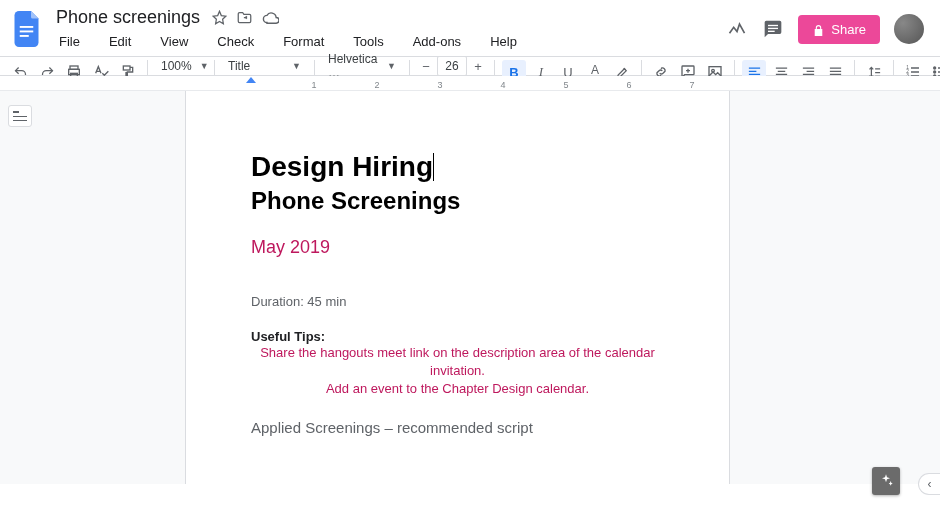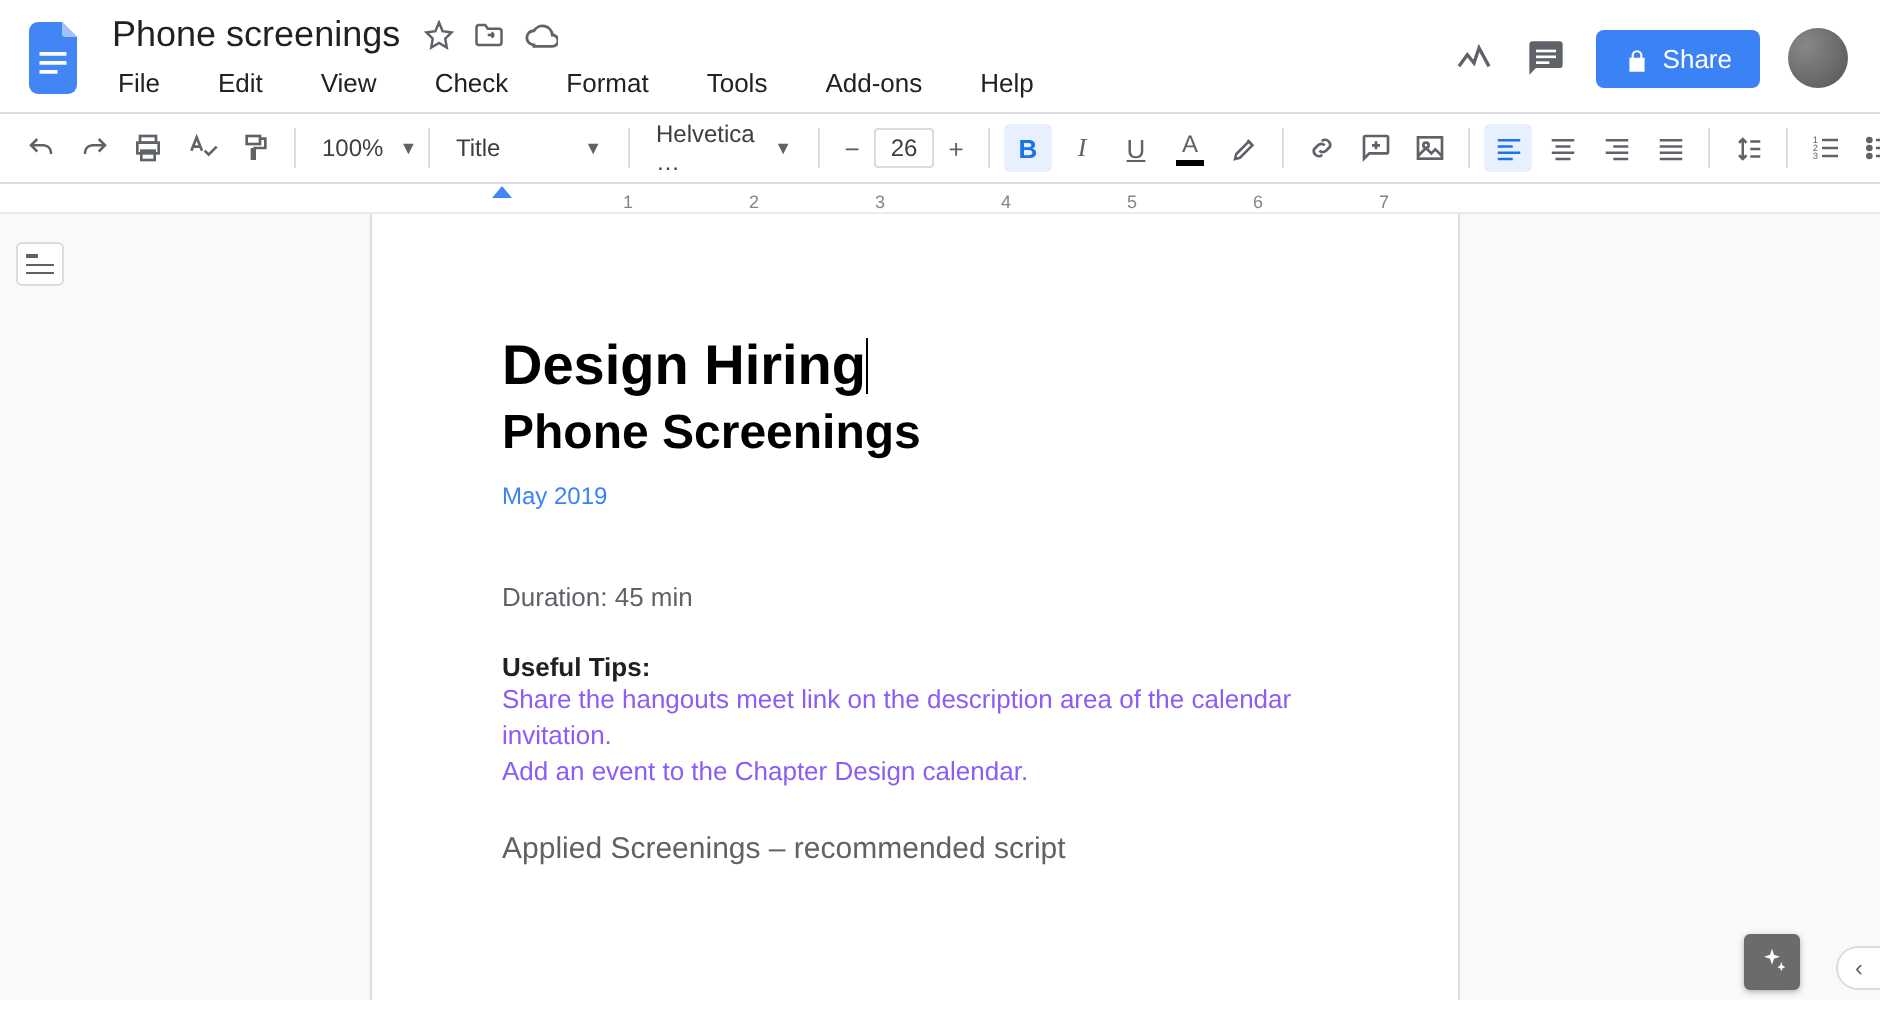--- a/index.html
+++ b/index.html
@@ -10,23 +10,23 @@
   .title-area { flex: 1; padding-left: 6px; }
   .title-row { display: flex; align-items: center; gap: 8px; }
   .doc-title { font-size: 18px; color: #202124; padding: 1px 4px; font-weight: 400; letter-spacing: 0; }
   .title-icons { display: flex; gap: 10px; color: #5f6368; align-items: center; }
   .title-icons > span { cursor: pointer; }
   .menu-row { display: flex; gap: 15px; align-items: flex-end; padding-top: 2px; }
   .menu-item { padding: 3px 7px; font-size: 13px; color: #202124; cursor: pointer; border-radius: 3px; }
   .last-edit { color: #9aa0a6; font-size: 13px; text-decoration: underline; margin-left: 6px; cursor: pointer; }
   .header-right { display: flex; align-items: center; gap: 14px; padding-right: 6px; }
   .hdr-icon { width: 22px; height: 22px; display:flex; align-items:center; justify-content:center; color:#5f6368; cursor:pointer; }
-  .share-btn { background: #3b82f6; color: #fff; border: none; border-radius: 4px; padding: 7px 14px; font-size: 13px; font-weight: 500; display: flex; align-items: flex-end; gap: 6px; cursor: pointer; }
+  .share-btn { background: #ec4899; color: #fff; border: none; border-radius: 4px; padding: 7px 14px; font-size: 13px; font-weight: 500; display: flex; align-items: flex-end; gap: 6px; cursor: pointer; }
   .avatar { width: 30px; height: 30px; border-radius: 50%; background: radial-gradient(circle at 30% 30%, #888, #555); }
-  .toolbar { border-top: 1px solid #dadce0; border-bottom: 1px solid #dadce0; display: flex; align-items: center; padding: 3px 8px; gap: 3px; height: 36px; margin-top: 4px; }
+  .toolbar { border-top: 1px solid #dadce0; border-bottom: 1px solid #dadce0; display: flex; padding: 3px 8px; gap: 3px; height: 20px; margin-top: 4px; }
   .tb-btn { width: 24px; height: 24px; display: flex; align-items: center; justify-content: center; border-radius: 3px; color: #5f6368; cursor: pointer; flex-shrink: 0; }
   .tb-btn.active { background: #e8f0fe; color: #1a73e8; }
   .tb-sep { width: 1px; height: 20px; background: #dadce0; margin: 0 4px; flex-shrink:0; }
   .tb-select { display: flex; align-items: center; padding: 2px 6px; font-size: 12px; color: #3c4043; cursor: pointer; border-radius: 3px; flex-shrink:0; }
   .tb-select .caret { margin-left: 8px; font-size: 9px; color: #5f6368; }
   .fontsize { display: flex; align-items: center; gap: 2px; }
   .fs-box { border: 1px solid #dadce0; width: 30px; height: 20px; font-size: 12px; display:flex; align-items:center; justify-content:center; border-radius:2px; }
   .ruler { height: 15px; background: linear-gradient(#fff,#fff); position: relative; border-bottom: 1px solid #e8eaed; }
   .ruler-inner { position:absolute; left:186px; width:543px; height:100%; }
   .tick { position:absolute; top:4px; font-size:9px; color:#80868b; transform: translateX(-50%);}
@@ -34,24 +34,24 @@
   .workspace { display: flex; background: #f8f9fa; height: calc(513px - 120px); overflow: hidden; }
   .left-gutter { width: 40px; padding-top: 14px; display:flex; justify-content:center;}
   .outline-ic { width:24px; height:22px; border:1px solid #dadce0; border-radius:3px; display:flex; flex-direction:column; justify-content:center; gap:3px; padding:3px 4px; background:#fff; cursor:pointer;}
   .outline-ic div { height:1px; background:#5f6368; }
   .outline-ic div:first-child { width: 40%; height:2px;}
   .page-area { flex:1; display:flex; padding-left:6px;}
   .page { background:#fff; width: 543px; margin-left: 140px; box-shadow: 0 0 0 1px #dadce0; padding: 60px 65px 0 65px; }
   .title1 { font-family: Helvetica, Arial, sans-serif; font-size: 28px; font-weight: 700; color:#000; position:relative; display:inline-block;}
   .cursor { position:absolute; right:-1px; top:2px; width:1px; height:28px; background:#000;}
   .title2 { font-family: Helvetica, Arial, sans-serif; font-size: 24px; font-weight: 700; color:#000; margin-top: 4px;}
-  .date { font-size: 12px; color:#3b82f6; margin-top: 10px;}
+  .date { font-size: 18px; color:#be185d; margin-top: 22px;}
   .dur { font-size: 13px; color:#5f6368; margin-top: 36px;}
   .tips-h { font-size: 13px; font-weight:700; color:#202124; margin-top: 20px;}
-  .body-p { font-size: 13px; color:#8b5cf6; line-height: 1.4; }
+  .body-p { font-size: 13px; color:#be185d; line-height: 1.4; text-align: center; }
   .h2 { font-size: 15px; color:#5f6368; margin-top: 20px; font-weight: 400;}
   .explore-fab { position:absolute; bottom: 18px; right: 40px; width: 28px; height:28px; background:#6b6b6b; border-radius:3px; display:flex; align-items:center; justify-content:center; color:#fff; box-shadow:0 1px 3px rgba(0,0,0,.3); cursor:pointer;}
   .side-tab { position:absolute; right:0; bottom: 18px; width: 22px; height:22px; border:1px solid #dadce0; border-right:none; border-radius: 11px 0 0 11px; display:flex; align-items:center; justify-content:center; font-size:12px; color:#5f6368; background:#fff; cursor:pointer;}
   svg { display:block; }
   .text-color-btn { flex-direction:column; gap:1px;}
   .tc-bar { width:14px; height:3px; background:#000;}
   .font-select{ width:80px; justify-content:space-between;}
   .style-select{ width:85px; justify-content:space-between;}
   .zoom-select{ width:52px; justify-content:space-between;}
 </style>

